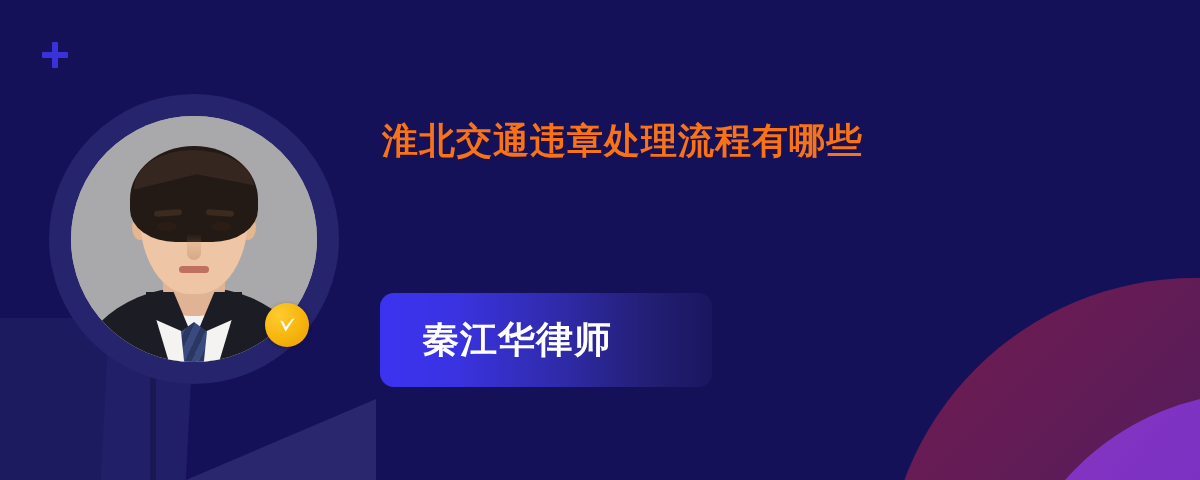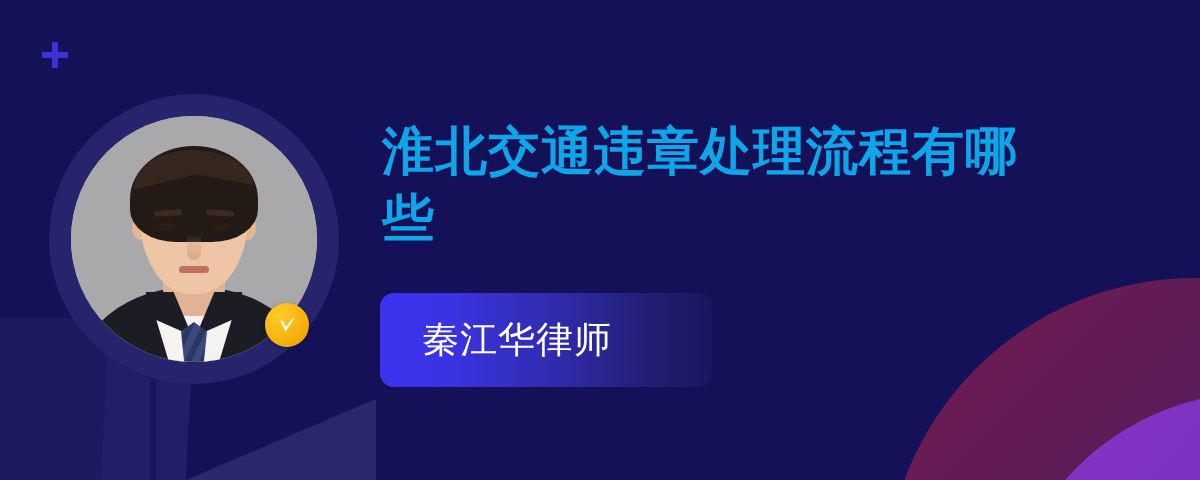--- a/index.html
+++ b/index.html
@@ -245,22 +245,22 @@
 
   
   .content {
     position: absolute;
     left: 382px;
     top: 118px;
     width: 700px;
   }
   .headline {
     margin: 0;
-    color: #0ea5e9;
-    font-size: 52px;
+    color: #f97316;
+    font-size: 36px;
     line-height: 1.28;
     font-weight: 700;
     letter-spacing: 1px;
     max-width: 680px;
   }
   .cta {
     position: absolute;
     left: 380px;
     top: 293px;
     width: 332px;
@@ -269,21 +269,21 @@
     background: linear-gradient(90deg, #3b33f0 0%, #3a33e2 22%, #2f2aa6 56%, #221e72 82%, #1a1760 100%);
     display: flex;
     align-items: center;
     border: none;
     padding: 0 0 0 42px;
     cursor: pointer;
   }
   .cta-label {
     color: #ffffff;
     font-size: 37px;
-    font-weight: 400;
+    font-weight: 700;
     letter-spacing: 1px;
     white-space: nowrap;
   }
 </style>
 </head>
 <body>
 
 <div id="stage">
 
   <div class="bg-base"></div>

